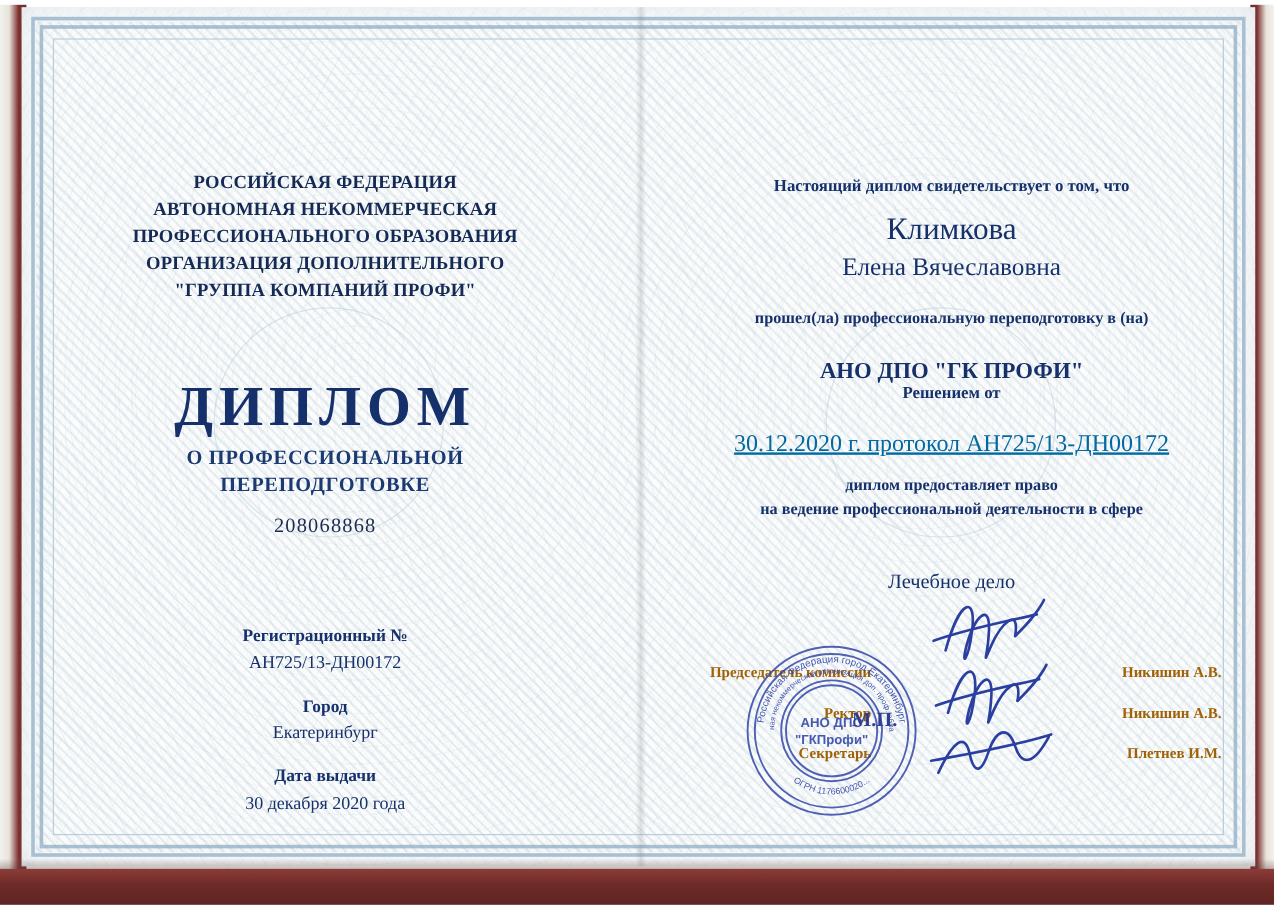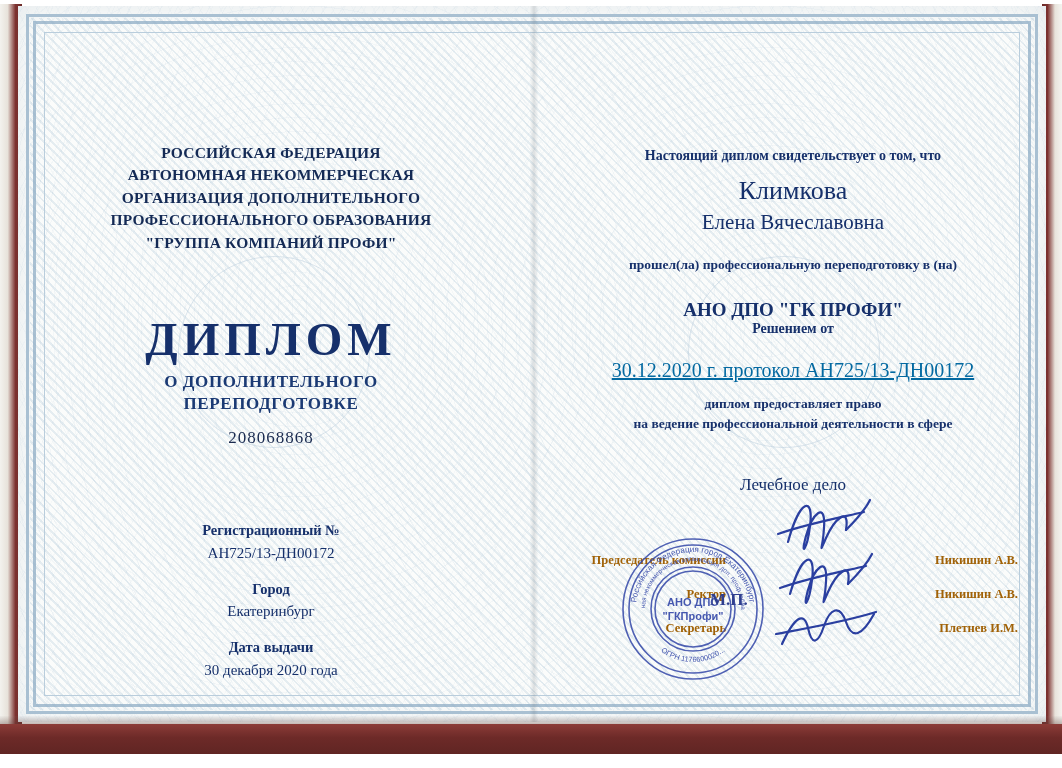--- a/index.html
+++ b/index.html
@@ -332,27 +332,27 @@
     <div class="ghost-emblem" style="left:160px; top:250px; width:190px; height:190px;"></div>
     <div class="ghost-emblem" style="left:670px; top:250px; width:190px; height:190px;"></div>
 
     <div class="fold"></div>
 
     <div class="page page-left">
 
       <div class="org-name">
         <div>РОССИЙСКАЯ ФЕДЕРАЦИЯ</div>
         <div>АВТОНОМНАЯ НЕКОММЕРЧЕСКАЯ</div>
+        <div>ПРОФЕССИОНАЛЬНОГО ОБРАЗОВАНИЯ</div>
         <div>ОРГАНИЗАЦИЯ ДОПОЛНИТЕЛЬНОГО</div>
-        <div>ПРОФЕССИОНАЛЬНОГО ОБРАЗОВАНИЯ</div>
         <div>"ГРУППА КОМПАНИЙ ПРОФИ"</div>
       </div>
 
       <div class="diploma-title">ДИПЛОМ</div>
-      <div class="diploma-sub1">О ДОПОЛНИТЕЛЬНОГО</div>
+      <div class="diploma-sub1">О ПРОФЕССИОНАЛЬНОЙ</div>
       <div class="diploma-sub2">ПЕРЕПОДГОТОВКЕ</div>
       <div class="diploma-number">208068868</div>
 
 
       <div class="reg-block">
         <div>Регистрационный №</div>
         <div class="value">АН725/13-ДН00172</div>
         <div class="reg-gap"></div>
         <div>Город</div>
         <div class="value">Екатеринбург</div>

